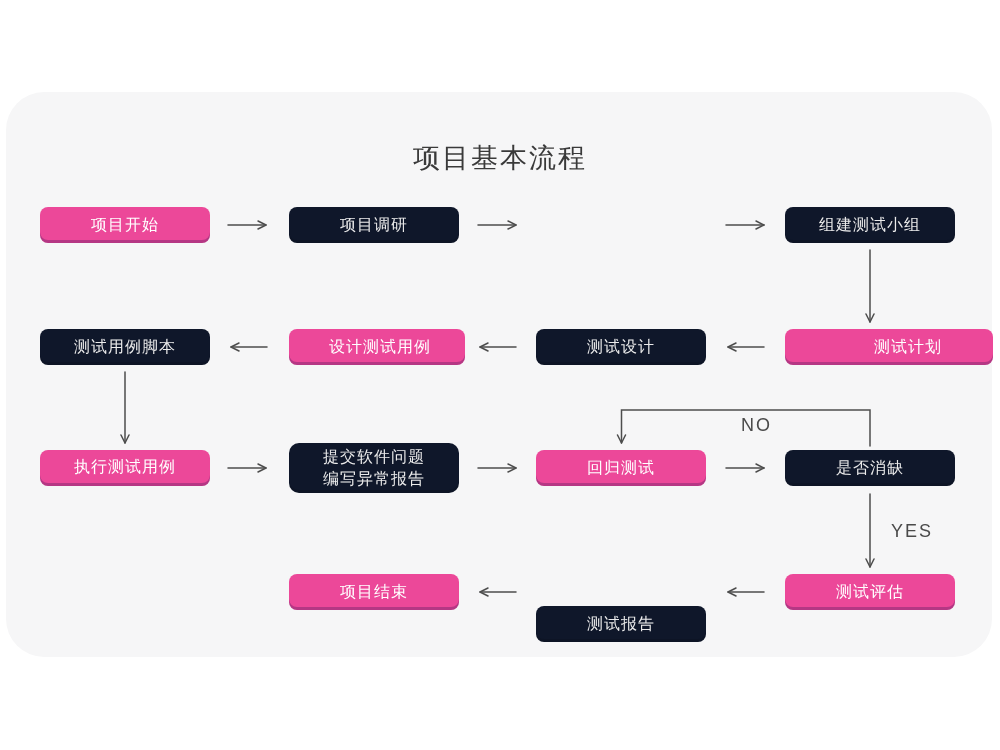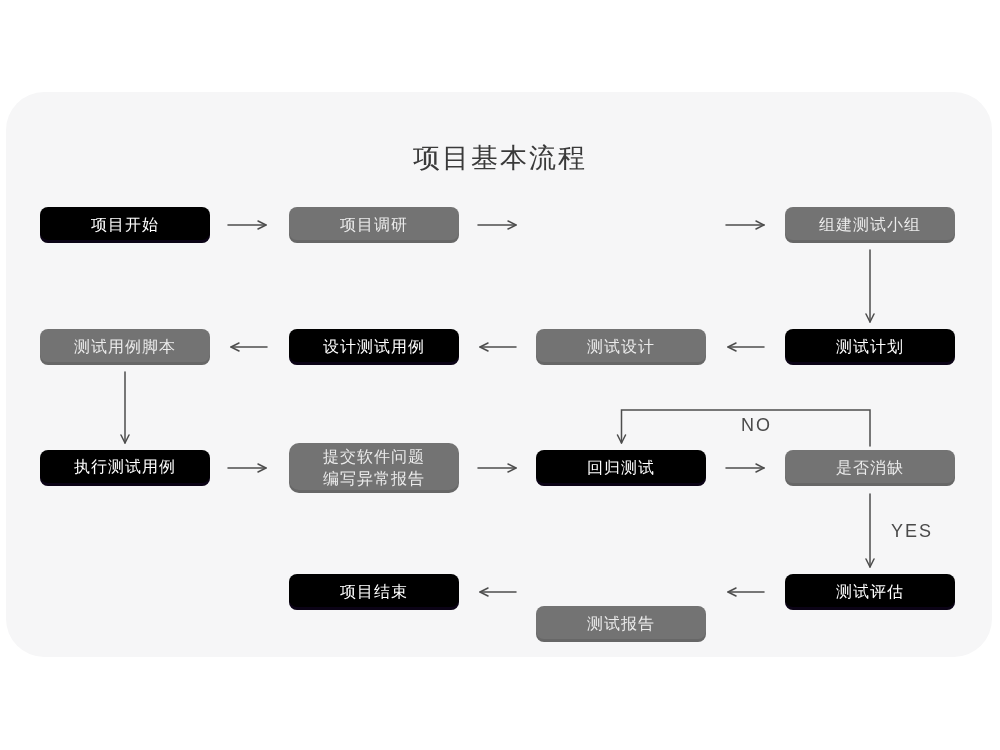--- a/index.html
+++ b/index.html
@@ -17,35 +17,35 @@
     text-align:center;font-size:27px;letter-spacing:2px;
     color:#3a3a3a;font-weight:400;
   }
   .node{
     position:absolute;width:170px;height:36px;border-radius:8px;
     display:flex;align-items:center;justify-content:center;
     font-size:16px;letter-spacing:1px;text-align:center;
     white-space:pre-line;line-height:1.4;
   }
   .node.purple{
-    background:#000000;color:#ffffff;
+    background:#ec4899;color:#ffffff;
     box-shadow:inset 0 -3px 0 rgba(40,10,80,0.28);
   }
   .node.gray{
-    background:#737373;color:#ebebeb;
+    background:#0f172a;color:#ebebeb;
     box-shadow:inset 0 -3px 0 rgba(0,0,0,0.10);
   }
   
   .n0 {left:40px; top:207px;}
   .n1 {left:289px;top:207px;}
   .n2 {left:536px;top:207px;}
   .n3 {left:785px;top:207px;}
-  .n4 {left:785px;top:329px;}
+  .n4 {left:785px;top:329px;padding-left:38px;}
   .n5 {left:536px;top:329px;}
-  .n6 {left:289px;top:329px;}
+  .n6 {left:289px;top:329px;padding-left:6px;}
   .n7 {left:40px; top:329px;}
   .n8 {left:40px; top:450px;font-family:Liberation Mono, monospace;}
   .n9 {left:289px;top:443px;height:50px;border-radius:10px;}
   .n10{left:536px;top:450px;}
   .n11{left:785px;top:450px;}
   .n12{left:785px;top:574px;}
   .n13{left:536px;top:574px;margin-top:32px;}
   .n14{left:289px;top:574px;}
   .arrows{position:absolute;left:0;top:0;width:1000px;height:750px;pointer-events:none;}
   .edge-label{

